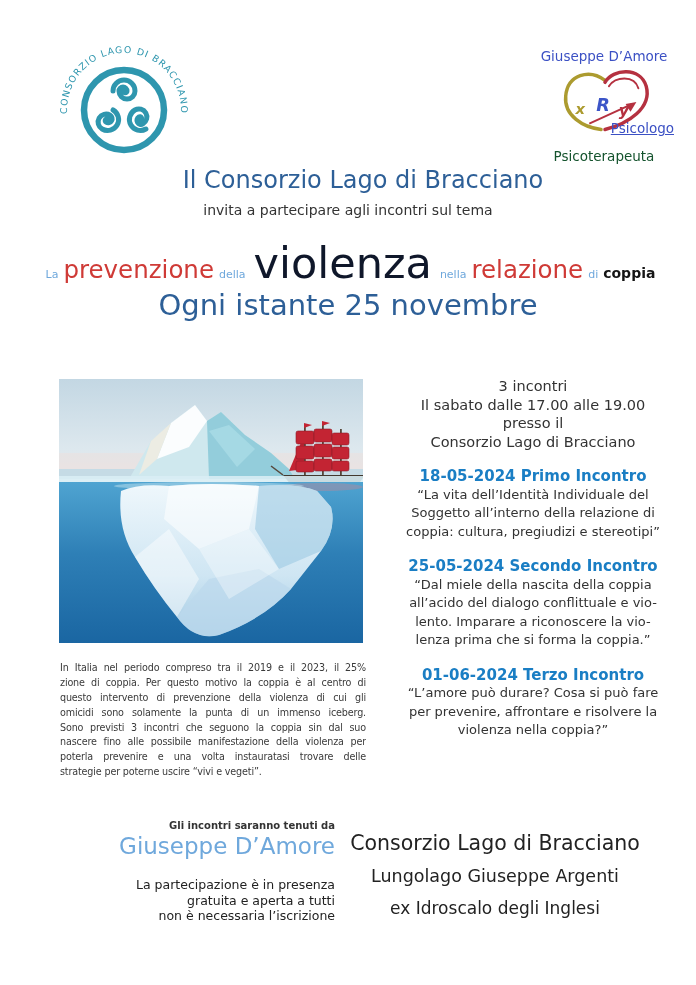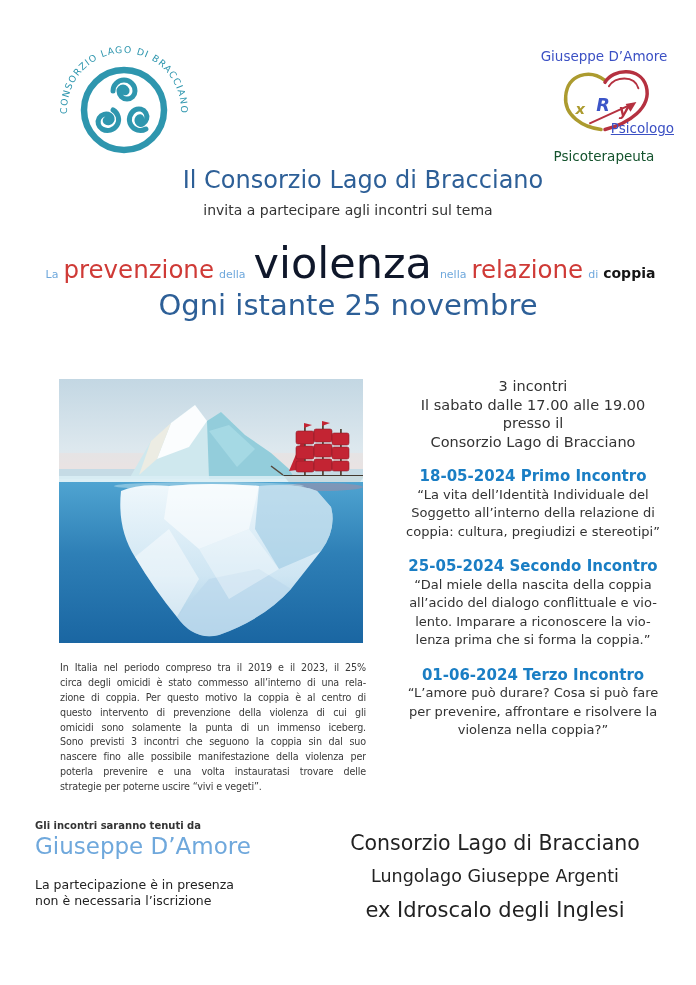--- a/index.html
+++ b/index.html
@@ -30,29 +30,29 @@
   .right-col{position:absolute;left:387px;top:377px;width:292px;text-align:center;color:#333;}
   .rc-intro{font-size:14.5px;line-height:18.5px;}
   .session{margin-top:16px;text-align:center;}
   .s-head{font-size:15px;font-weight:bold;color:#1a7ec4;line-height:18.5px;}
   .s-line{font-size:13px;line-height:18.5px;white-space:nowrap;}
   
   .paragraph{position:absolute;left:60px;top:661px;width:306px;font-size:9.6px;line-height:14.9px;color:#3a3a3a;letter-spacing:-0.15px;}
   .jline{text-align:justify;text-align-last:justify;height:14.9px;overflow:hidden;}
   .jlast{text-align:left;text-align-last:left;}
   
-  .speaker{position:absolute;left:35px;top:820px;width:300px;text-align:left;}
+  .speaker{position:absolute;left:35px;top:820px;width:300px;text-align:right;}
   .sp-intro{font-size:10px;font-weight:bold;color:#333;}
   .sp-name{font-size:23px;color:#6fa8dc;margin-top:2px;}
   .sp-note{margin-top:18px;font-size:12.5px;line-height:15.5px;color:#222;}
   
   .venue{position:absolute;left:330px;top:831px;width:330px;text-align:center;color:#222;}
   .v1{font-size:20.5px;}
   .v2{font-size:17.5px;margin-top:11px;}
-  .v3{font-size:21px;margin-top:12px;}
+  .v3{font-size:17px;margin-top:12px;}
 </style>
 </head>
 <body>
 
 <div class="page">
 
   <div class="logo-left">
     <svg width="144" height="128" viewBox="0 0 144 124">
       <defs>
         <path id="arcpath" d="M 25.3,106.7 A 57,57 0 1 1 118.7,106.7" fill="none"></path>
@@ -182,35 +182,35 @@
     <div class="session">
       <div class="s-head">01-06-2024 Terzo Incontro</div>
       <div class="s-line">“L’amore può durare? Cosa si può fare</div>
       <div class="s-line">per prevenire, affrontare e risolvere la</div>
       <div class="s-line">violenza nella coppia?”</div>
     </div>
   </div>
 
   <div class="paragraph">
     <div class="jline">In Italia nel periodo compreso tra il 2019 e il 2023, il 25%</div>
-    <div class="jline">circa degli omicidi è stato commesso all’interno di una rela-</div>
     <div class="jline">zione di coppia. Per questo motivo la coppia è al centro di</div>
     <div class="jline">questo intervento di prevenzione della violenza di cui gli</div>
     <div class="jline">omicidi sono solamente la punta di un immenso iceberg.</div>
     <div class="jline">Sono previsti 3 incontri che seguono la coppia sin dal suo</div>
     <div class="jline">nascere fino alle possibile manifestazione della violenza per</div>
     <div class="jline">poterla prevenire e una volta instauratasi trovare delle</div>
     <div class="jline jlast">strategie per poterne uscire “vivi e vegeti”.</div>
   </div>
 
   <div class="speaker">
     <div class="sp-intro">Gli incontri saranno tenuti  da</div>
     <div class="sp-name">Giuseppe D’Amore</div>
     <div class="sp-note">
       <div>La partecipazione è in presenza</div>
+      <div>gratuita e aperta a tutti</div>
       <div>non è necessaria l’iscrizione</div>
     </div>
   </div>
 
   <div class="venue">
     <div class="v1">Consorzio Lago di Bracciano</div>
     <div class="v2">Lungolago Giuseppe Argenti</div>
     <div class="v3">ex Idroscalo degli Inglesi</div>
   </div>
 

